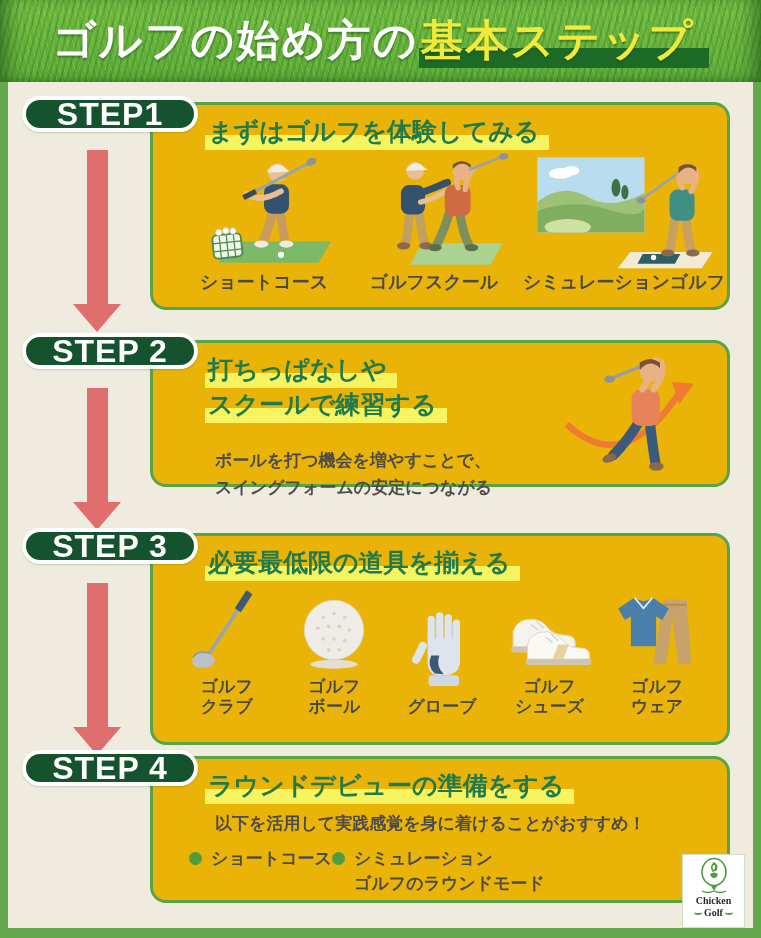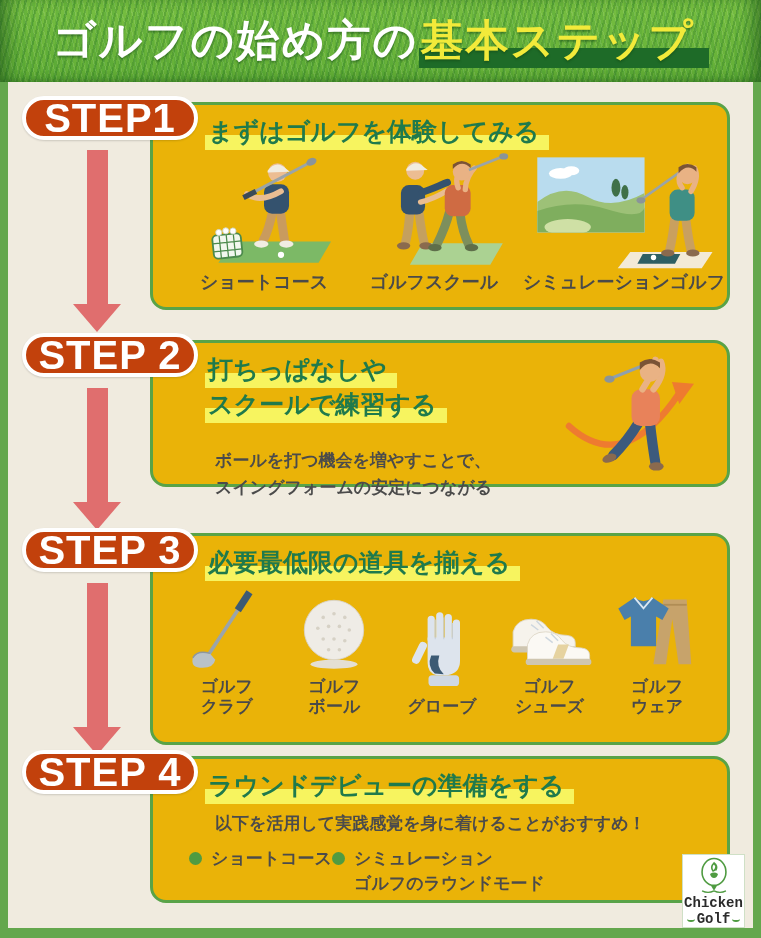--- a/index.html
+++ b/index.html
@@ -21,24 +21,24 @@
     box-shadow: inset 16px 0 16px -8px rgba(25,80,25,.55),
                 inset -16px 0 16px -8px rgba(25,80,25,.55),
                 inset 0 -6px 8px -4px rgba(25,80,25,.3);}
   .grass h1{margin:16px;font-size:43px;font-weight:bold;letter-spacing:2px;color:#fff;
     text-shadow:0 2px 2px rgba(20,70,20,.45);white-space:nowrap;}
   .grass .accent{color:#f2ea3a;
     background-image:linear-gradient(to top,#1e6b28 38%,transparent 38%);
     padding:0 14px 4px 2px;}
 
   
-  .badge{position:absolute;left:22px;width:176px;height:44px;background:#c2410c;
+  .badge{position:absolute;left:22px;width:176px;height:36px;background:#14532d;
     border:4px solid #fff;border-radius:28px;box-sizing:border-box;z-index:4;
     display:flex;align-items:center;justify-content:center;
-    color:#fff;font-weight:bold;font-size:40px;letter-spacing:1px;
+    color:#fff;font-weight:bold;font-size:32px;letter-spacing:1px;
     box-shadow:0 1px 2px rgba(0,0,0,.15);white-space:nowrap;}
 
   
   .card{position:absolute;left:150px;width:580px;background:#eab308;border:3px solid #59a348;
     border-radius:16px;box-sizing:border-box;z-index:2;}
   .card h2{margin:10px 0 0 52px;font-size:25px;font-weight:bold;color:#1f7a4c;line-height:1.32;}
   .hl{background-image:linear-gradient(to top,#f7f45f 42%,transparent 42%);
       padding:0 10px 2px 3px;display:inline-block;}
   .body-text{margin:24px 0 0 62px;font-size:17px;font-weight:bold;color:#4b4b4b;
     line-height:1.6;white-space:pre-line;}
@@ -67,21 +67,21 @@
   .bullet{display:flex;font-size:17px;font-weight:bold;color:#4b4b4b;
     white-space:pre-line;line-height:1.45;}
   .bullet .dot{width:13px;height:13px;border-radius:50%;background:#4f9b41;
     margin:5px 9px 0 0;flex:none;}
   .bullet.first{width:270px;}
 
   
   .logo{position:absolute;left:682px;top:854px;width:63px;height:74px;background:#fff;
     border:1px solid #cfe0c6;z-index:5;display:flex;flex-direction:column;
     align-items:center;padding-top:2px;box-sizing:border-box;}
-  .logo-text{font-family:Liberation Mono, monospace;font-size:14px;font-weight:bold;
+  .logo-text{font-family:Liberation Serif, serif;font-size:10px;font-weight:bold;
     color:#2b2b2b;line-height:1.15;}
   .logo-text.golf{display:flex;align-items:center;}
   .logo-text.golf::before,.logo-text.golf::after{content:"";display:inline-block;
     width:8px;height:4px;border-bottom:2px solid #4f9b41;border-radius:50%;margin:0 2px;}
 </style>
 </head>
 <body>
 
 <div class="page">
   <div class="frame frame-left"></div>

